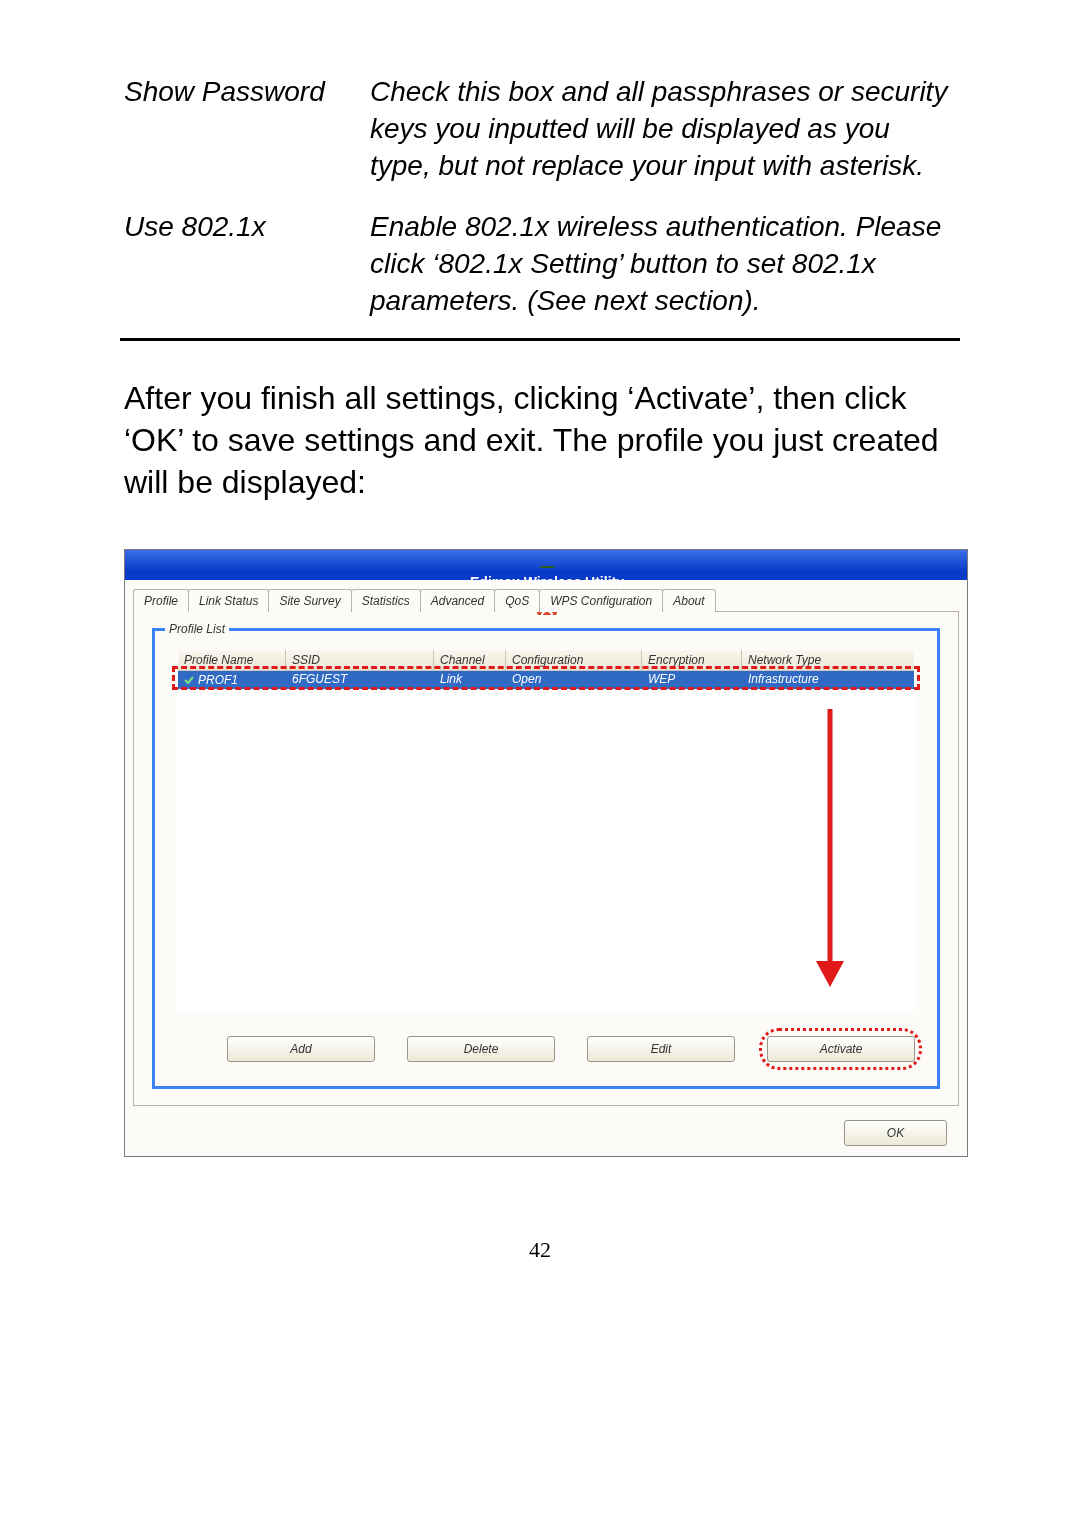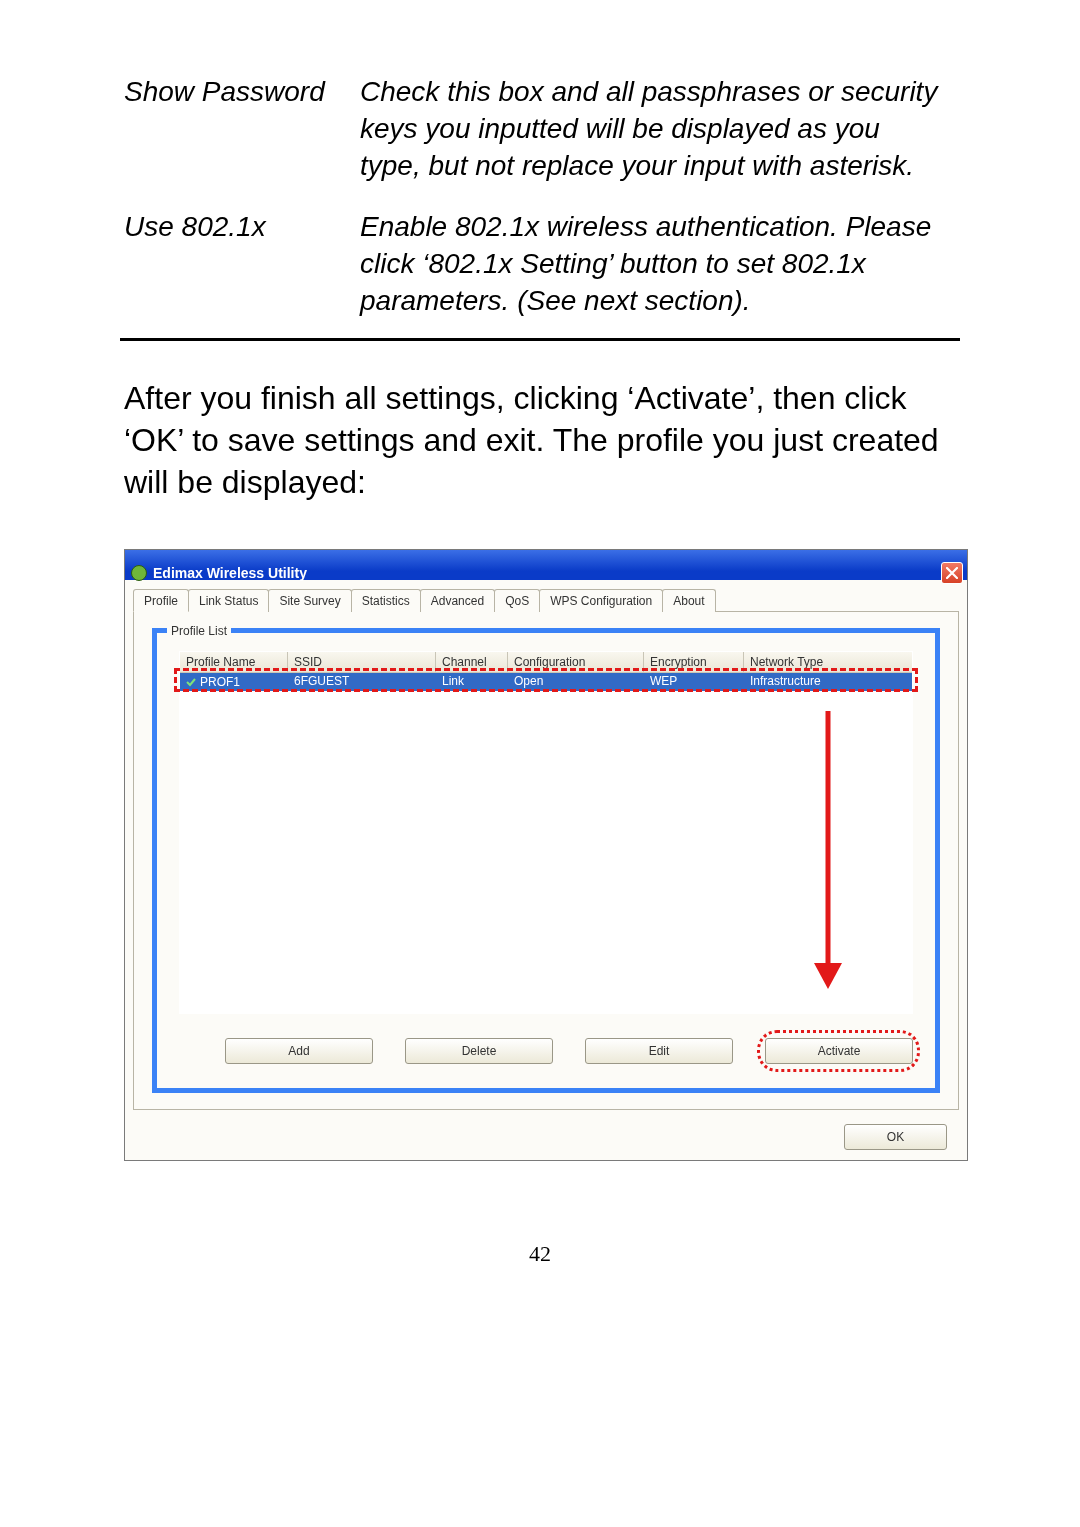--- a/index.html
+++ b/index.html
@@ -15,20 +15,21 @@
     padding: 68px 120px 0 120px;
   }
   .definitions-table {
     width: 100%;
     border-bottom: 3px solid #000;
     margin-bottom: 36px;
   }
   .def-row {
     display: flex;
     padding: 6px 4px 18px 4px;
+    gap: 10px;
   }
   .def-term {
     flex: 0 0 236px;
     font-family: Arial, Helvetica, sans-serif;
     font-style: italic;
     font-size: 28px;
     line-height: 1.32;
   }
   .def-desc {
     flex: 1;
@@ -53,40 +54,42 @@
     height: 30px;
     background: linear-gradient(#3b6fe6, #0a3bc8 70%, #0a3bc8);
     display: flex;
     align-items: center;
     padding: 16px 4px 0 6px;
     color: #fff;
     font-size: 14px;
     font-weight: bold;
     font-family: Tahoma, Arial, sans-serif;
     gap: 6px;
+    flex-direction: column;
   }
   .titlebar .app-icon {
     width: 16px; height: 16px;
     background: #6fb63a;
     border-radius: 50%;
     border: 1px solid #2c5e10;
   }
   .titlebar .spacer { flex:1; }
   .titlebar .close-box {
     width: 22px; height: 22px;
     background: linear-gradient(#f07a66, #d74126);
     border: 1px solid #fff;
     border-radius: 3px;
     display: flex; align-items: center; justify-content: center;
   }
   .titlebar .close-box svg { width: 12px; height: 12px; }
 
   .client-area {
     background: #fcfbf7;
     padding: 8px 8px 10px 8px;
+    font-style: italic;
   }
   .tabstrip {
     display: flex;
     border-bottom: 1px solid #b8b4a5;
     font-family: Tahoma, Arial, sans-serif;
     font-size: 12px;
   }
   .tab {
     padding: 4px 10px 3px 10px;
     border: 1px solid #b8b4a5;
@@ -105,21 +108,21 @@
     border-bottom: 1px solid #fcfbf7;
     font-weight: normal;
   }
   .tab-body {
     border: 1px solid #b8b4a5;
     border-top: none;
     padding: 16px 18px 16px 18px;
     background: #fcfbf7;
   }
   .groupbox {
-    border: 5px solid #3b82f6;
+    border: 3px solid #3b82f6;
     padding: 18px 22px 24px 22px;
     position: relative;
     background: #fcfbf7;
   }
   .groupbox-title {
     position: absolute;
     top: -9px; left: 10px;
     background: #fcfbf7;
     font-family: Tahoma, Arial, sans-serif;
     font-size: 12px;

